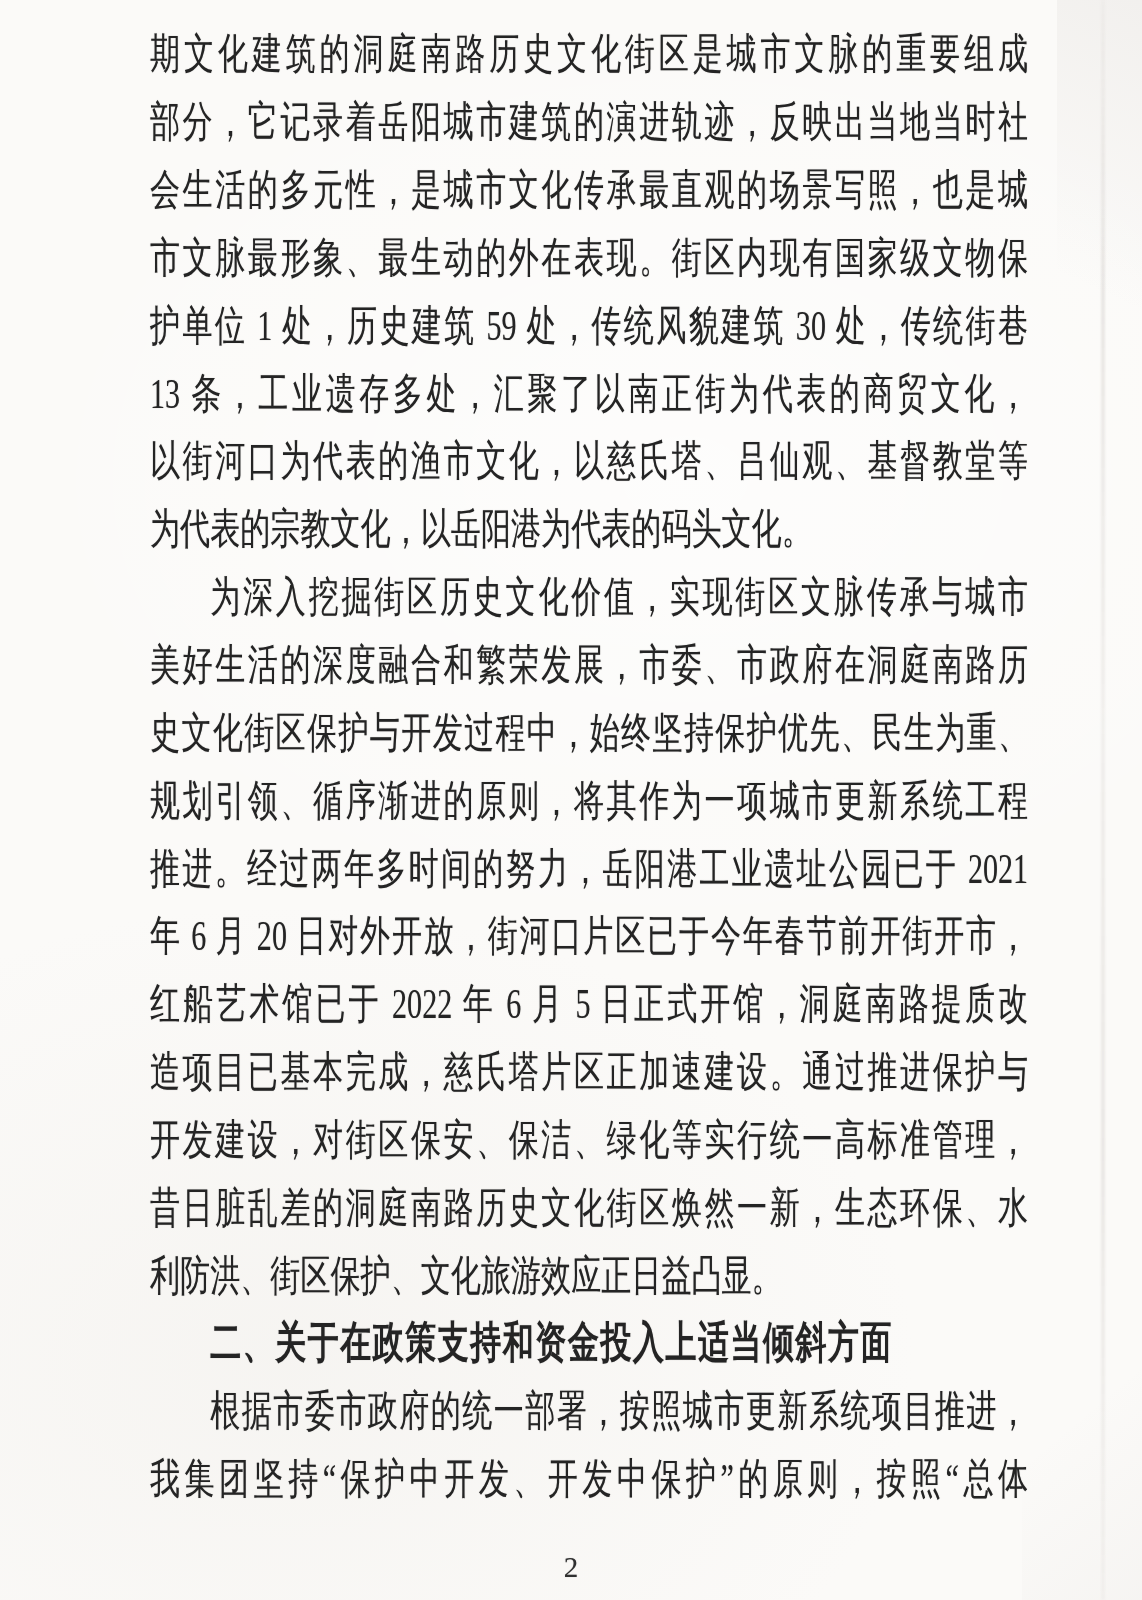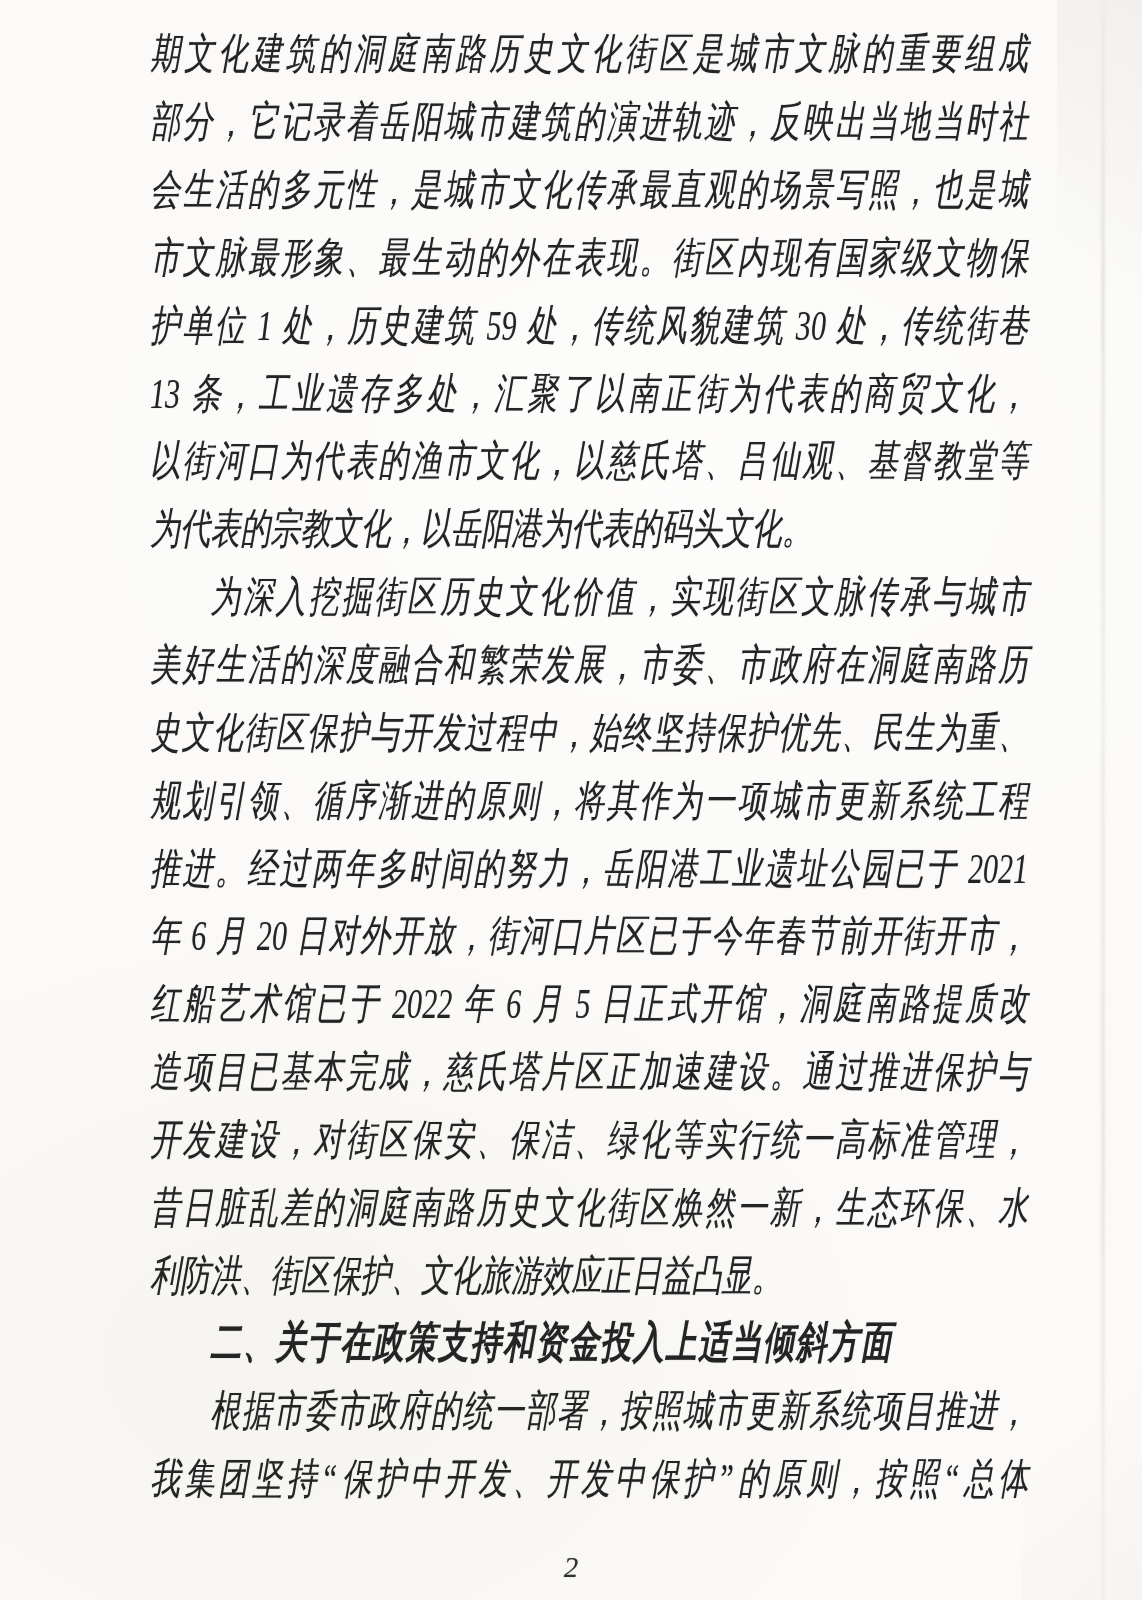--- a/index.html
+++ b/index.html
@@ -11,21 +11,21 @@
     width:1142px;height:1600px;
     overflow:hidden;
     position:relative;
     background:
       radial-gradient(1000px 700px at 60% 30%, rgba(255,255,255,0.55), rgba(255,255,255,0) 70%),
       radial-gradient(900px 650px at 25% 85%, rgba(234,231,226,0.30), rgba(234,231,226,0) 70%),
       var(--paper);
     font-family:"Liberation Serif","DejaVu Serif",serif;
     color:var(--ink);
   }
-  .page{position:absolute;inset:0;font-style:italic;}
+  .page{position:absolute;inset:0;}
 
   
   .streak-right{
     position:absolute;left:1101px;top:0;width:4px;height:1600px;
     background:linear-gradient(180deg,
       rgba(140,130,125,0.04),
       rgba(140,130,125,0.16) 18%,
       rgba(140,130,125,0.09) 45%,
       rgba(140,130,125,0.15) 72%,
       rgba(140,130,125,0.05));

